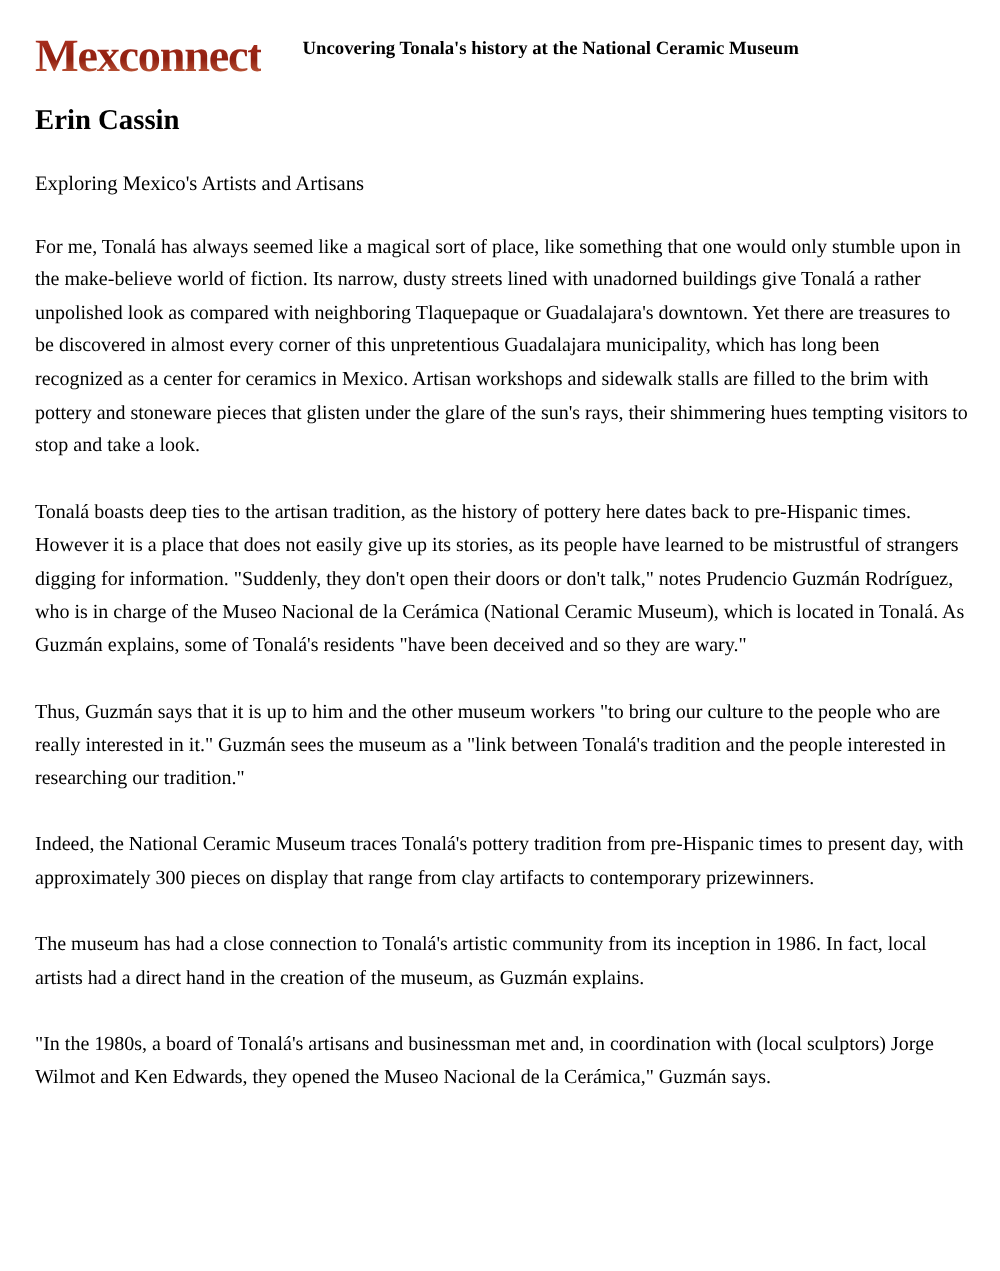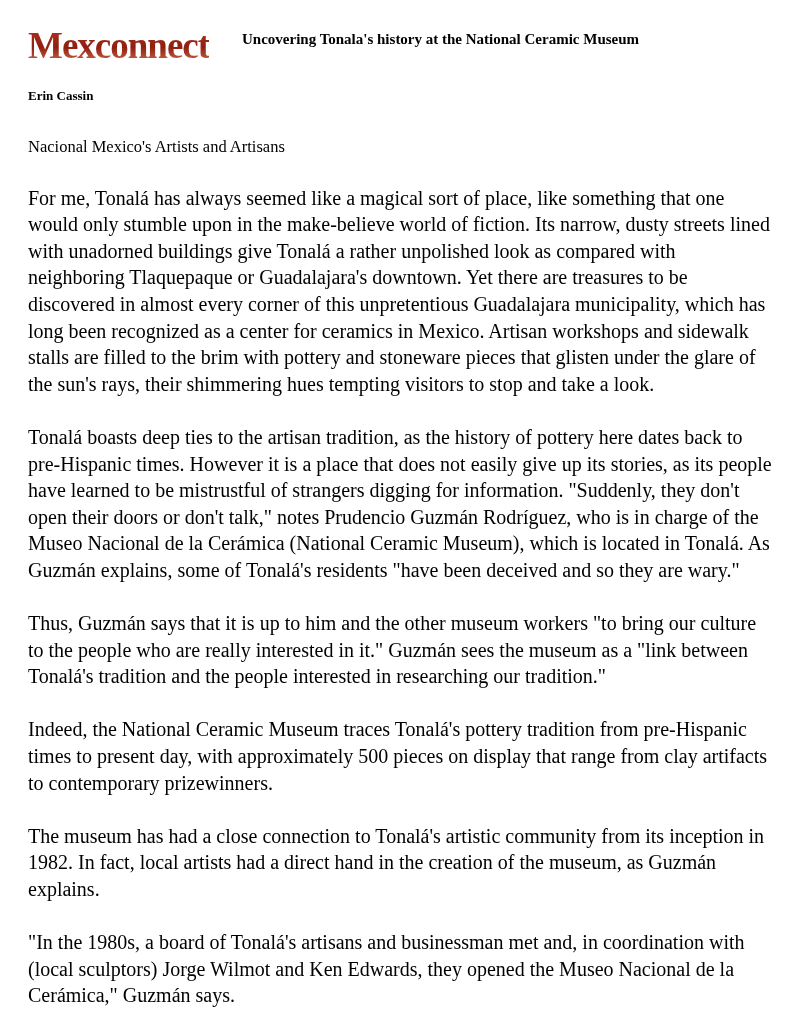--- a/index.html
+++ b/index.html
@@ -41,64 +41,64 @@
   .title {
     flex: 1;
     max-width: 520px;
     margin: 0;
     font-size: 15px;
     font-weight: bold;
     line-height: 31px;
   }
   .byline {
     margin: 20px 0 0 0;
-    font-size: 13px;
+    font-size: 23px;
     font-weight: bold;
     line-height: 24px;
   }
   .series {
     margin: 28px 0 0 0;
     font-size: 16.5px;
     line-height: 22px;
   }
   .subtitle {
     margin: 1px 0 0 0;
     font-size: 19.5px;
     font-weight: bold;
     line-height: 27px;
   }
   .body-text {
     margin-top: 26.6px;
     width: 748px;
   }
   .body-text p {
     margin: 0 0 26.6px 0;
-    font-size: 20px;
+    font-size: 16px;
     line-height: 26.6px;
   }
 </style>
 </head>
 <body>
 
 <div class="page">
 
   <header class="masthead">
     <div class="logo-wrap">
       <span class="logo" style="background-image: linear-gradient(rgb(177, 52, 34) 0%, rgb(143, 31, 16) 55%, rgb(210, 112, 74) 100%);">Mexconnect</span>
     </div>
     <h1 class="title">Uncovering Tonala's history at the National Ceramic Museum</h1>
   </header>
 
   <div class="byline">Erin Cassin</div>
 
-  <div class="series">Nacional Mexico's Artists and Artisans</div>
+  <div class="series">Exploring Mexico's Artists and Artisans</div>
 
 
   <main class="body-text" id="article-body">
       <p>For me, Tonalá has always seemed like a magical sort of place, like something that one would only stumble upon in the make-believe world of fiction. Its narrow, dusty streets lined with unadorned buildings give Tonalá a rather unpolished look as compared with neighboring Tlaquepaque or Guadalajara's downtown. Yet there are treasures to be discovered in almost every corner of this unpretentious Guadalajara municipality, which has long been recognized as a center for ceramics in Mexico. Artisan workshops and sidewalk stalls are filled to the brim with pottery and stoneware pieces that glisten under the glare of the sun's rays, their shimmering hues tempting visitors to stop and take a look.</p>
       <p>Tonalá boasts deep ties to the artisan tradition, as the history of pottery here dates back to pre-Hispanic times. However it is a place that does not easily give up its stories, as its people have learned to be mistrustful of strangers digging for information. "Suddenly, they don't open their doors or don't talk," notes Prudencio Guzmán Rodríguez, who is in charge of the Museo Nacional de la Cerámica (National Ceramic Museum), which is located in Tonalá. As Guzmán explains, some of Tonalá's residents "have been deceived and so they are wary."</p>
       <p>Thus, Guzmán says that it is up to him and the other museum workers "to bring our culture to the people who are really interested in it." Guzmán sees the museum as a "link between Tonalá's tradition and the people interested in researching our tradition."</p>
-      <p>Indeed, the National Ceramic Museum traces Tonalá's pottery tradition from pre-Hispanic times to present day, with approximately 500 pieces on display that range from clay artifacts to contemporary prizewinners.</p>
-      <p>The museum has had a close connection to Tonalá's artistic community from its inception in 1982. In fact, local artists had a direct hand in the creation of the museum, as Guzmán explains.</p>
+      <p>Indeed, the National Ceramic Museum traces Tonalá's pottery tradition from pre-Hispanic times to present day, with approximately 300 pieces on display that range from clay artifacts to contemporary prizewinners.</p>
+      <p>The museum has had a close connection to Tonalá's artistic community from its inception in 1986. In fact, local artists had a direct hand in the creation of the museum, as Guzmán explains.</p>
       <p>"In the 1980s, a board of Tonalá's artisans and businessman met and, in coordination with (local sculptors) Jorge Wilmot and Ken Edwards, they opened the Museo Nacional de la Cerámica," Guzmán says.</p>
     </main>
 
 </div>
 
 </body></html>

